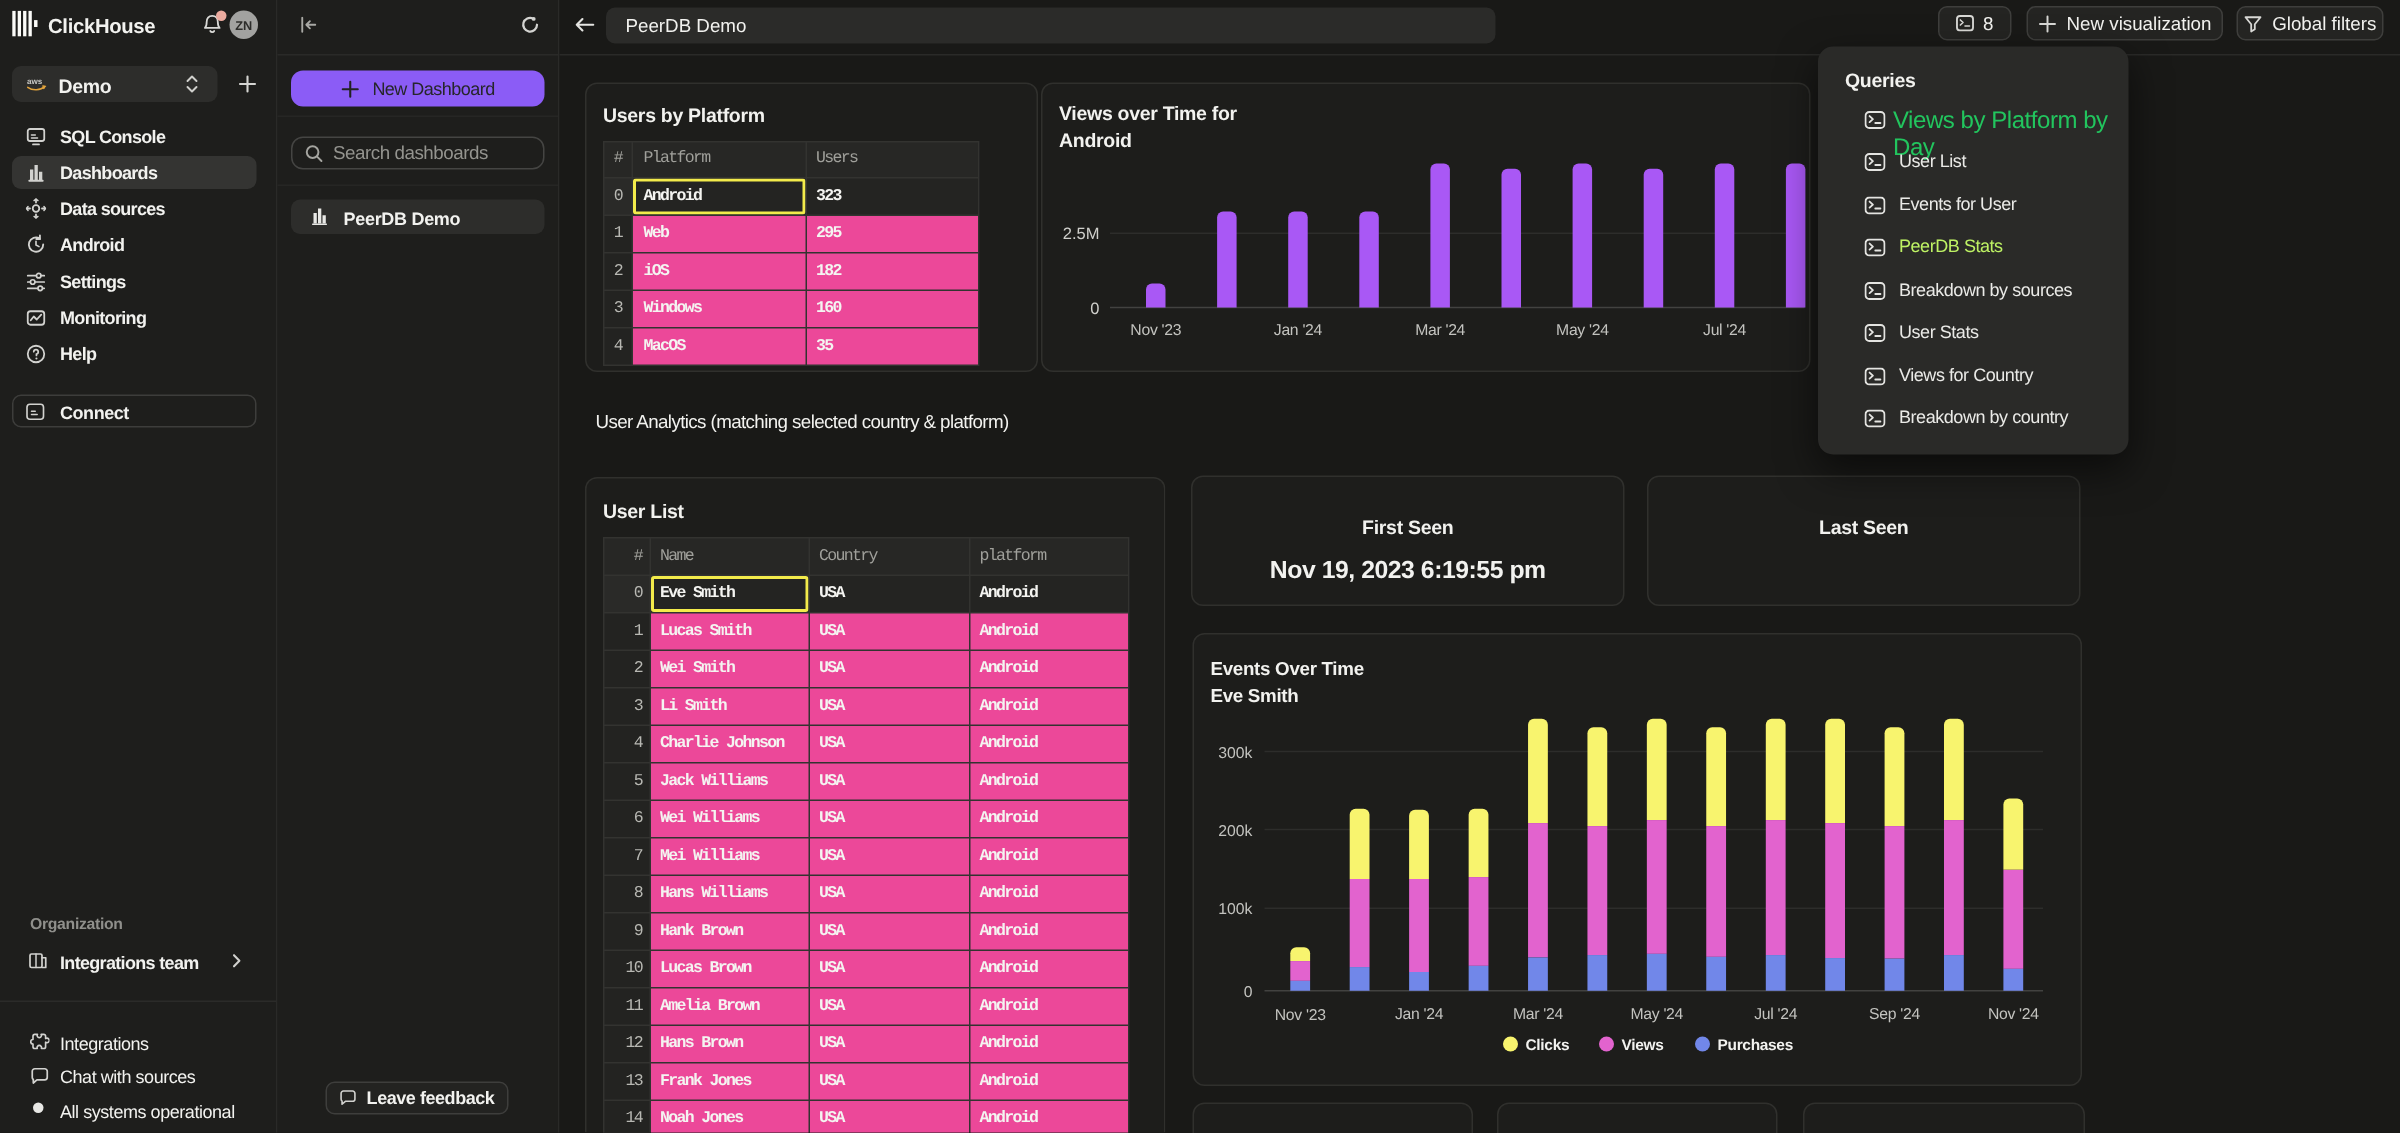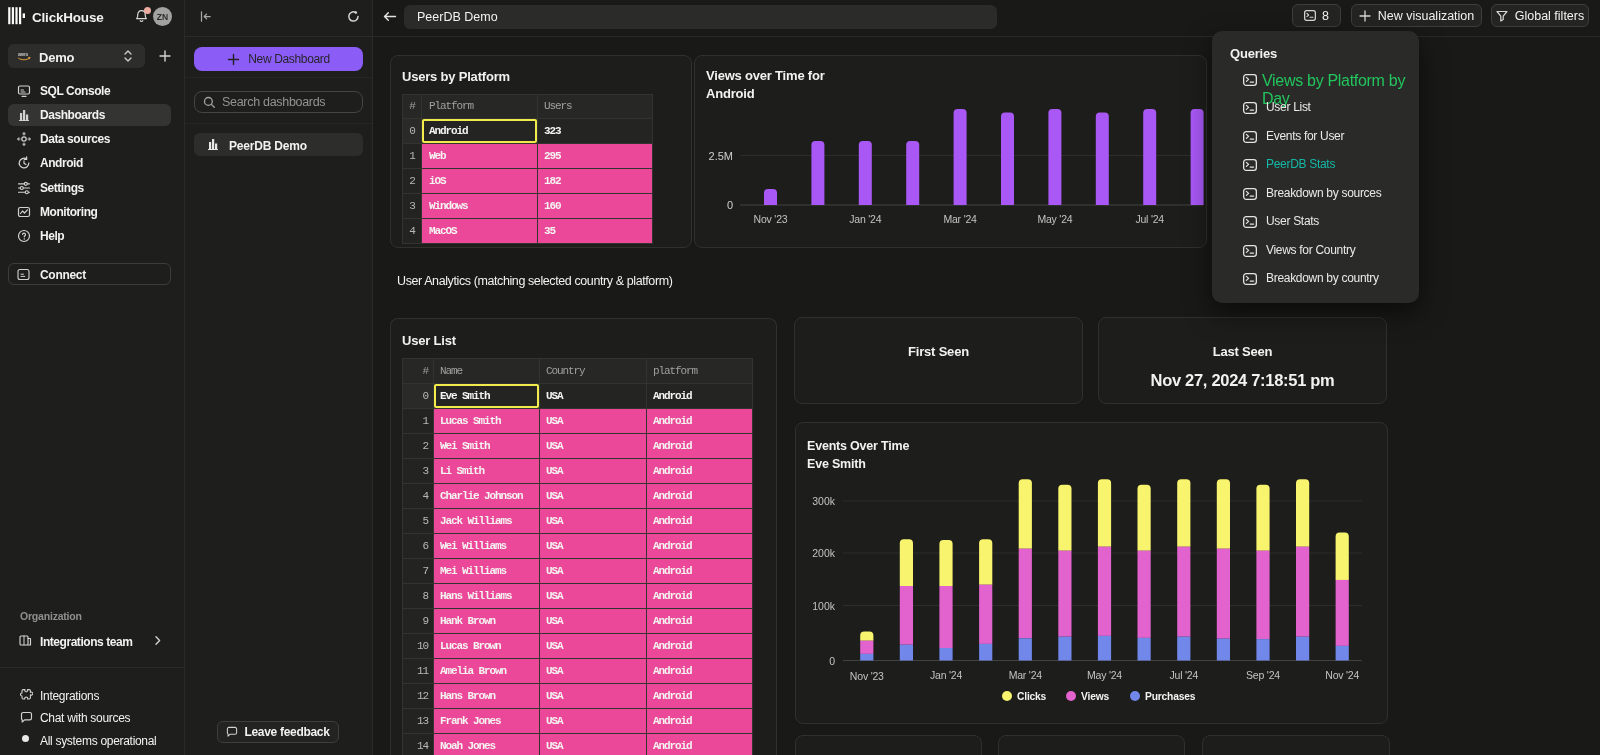--- a/index.html
+++ b/index.html
@@ -328,23 +328,23 @@
         <div class="tc" style="padding-left:6px">Android</div>
       <div class="tn">14</div>
         <div class="tc" style="padding-left:6px">Noah Jones</div>
         <div class="tc" style="padding-left:6px">USA</div>
         <div class="tc" style="padding-left:6px">Android</div>
     </div>
   </div>
 
   <div class="card" style="left:421px;top:317px;width:289px;height:87px"></div>
   <div class="abs b" style="left:421px;top:344px;width:289px;text-align:center;font-size:13px;letter-spacing:-0.2px">First Seen</div>
+  <div class="abs b" style="left:421px;top:371px;width:289px;text-align:center;font-size:16.5px;letter-spacing:-0.3px">Nov 19, 2023 6:19:55 pm</div>
   <div class="card" style="left:725px;top:317px;width:289px;height:87px"></div>
   <div class="abs b" style="left:725px;top:344px;width:289px;text-align:center;font-size:13px;letter-spacing:-0.2px">Last Seen</div>
-  <div class="abs b" style="left:725px;top:371px;width:289px;text-align:center;font-size:16.5px;letter-spacing:-0.3px">Nov 27, 2024 7:18:51 pm</div>
 
   <div class="card" style="left:422px;top:422px;width:593px;height:302px"></div>
   <div class="abs b" style="left:434px;top:437px;font-size:12.5px;letter-spacing:-0.2px;line-height:18px">Events Over Time<br>Eve Smith</div>
   <svg class="abs" style="left:422px;top:422px" width="593" height="302" viewBox="0 0 593 302" font-family="Liberation Sans,sans-serif">
     <g stroke="#2d2d2b" stroke-width="1">
       <line x1="48" y1="79" x2="567" y2="79"></line>
       <line x1="48" y1="131" x2="567" y2="131"></line>
       <line x1="48" y1="183.5" x2="567" y2="183.5"></line>
     </g>
     <line x1="48" y1="238.5" x2="567" y2="238.5" stroke="#424240" stroke-width="1"></line>
@@ -433,21 +433,21 @@
   <div class="abs" style="left:54px;top:69.0px;font-size:12px;letter-spacing:-0.3px;color:#eaeae7">User List</div>
   <svg class="abs" style="left:31px;top:99.5px" width="14" height="12" viewBox="0 0 14 12" fill="none" stroke="#e4e4e1" stroke-width="1.3">
     <rect x="0.65" y="0.65" width="12.7" height="10.7" rx="2.6"></rect>
     <path d="M3.4 3.4 L5.6 5.4 L3.4 7.4 M7.2 8 L10.6 8" stroke-linecap="round" stroke-linejoin="round" stroke-width="1.25"></path>
   </svg>
   <div class="abs" style="left:54px;top:97.5px;font-size:12px;letter-spacing:-0.3px;color:#eaeae7">Events for User</div>
   <svg class="abs" style="left:31px;top:128.0px" width="14" height="12" viewBox="0 0 14 12" fill="none" stroke="#e4e4e1" stroke-width="1.3">
     <rect x="0.65" y="0.65" width="12.7" height="10.7" rx="2.6"></rect>
     <path d="M3.4 3.4 L5.6 5.4 L3.4 7.4 M7.2 8 L10.6 8" stroke-linecap="round" stroke-linejoin="round" stroke-width="1.25"></path>
   </svg>
-  <div class="abs" style="left:54px;top:126.0px;font-size:12px;letter-spacing:-0.3px;color:#14b8a6">PeerDB Stats</div>
+  <div class="abs" style="left:54px;top:126.0px;font-size:12px;letter-spacing:-0.3px;color:#bef264">PeerDB Stats</div>
   <svg class="abs" style="left:31px;top:156.5px" width="14" height="12" viewBox="0 0 14 12" fill="none" stroke="#e4e4e1" stroke-width="1.3">
     <rect x="0.65" y="0.65" width="12.7" height="10.7" rx="2.6"></rect>
     <path d="M3.4 3.4 L5.6 5.4 L3.4 7.4 M7.2 8 L10.6 8" stroke-linecap="round" stroke-linejoin="round" stroke-width="1.25"></path>
   </svg>
   <div class="abs" style="left:54px;top:154.5px;font-size:12px;letter-spacing:-0.3px;color:#eaeae7">Breakdown by sources</div>
   <svg class="abs" style="left:31px;top:185.0px" width="14" height="12" viewBox="0 0 14 12" fill="none" stroke="#e4e4e1" stroke-width="1.3">
     <rect x="0.65" y="0.65" width="12.7" height="10.7" rx="2.6"></rect>
     <path d="M3.4 3.4 L5.6 5.4 L3.4 7.4 M7.2 8 L10.6 8" stroke-linecap="round" stroke-linejoin="round" stroke-width="1.25"></path>
   </svg>
   <div class="abs" style="left:54px;top:183.0px;font-size:12px;letter-spacing:-0.3px;color:#eaeae7">User Stats</div>

